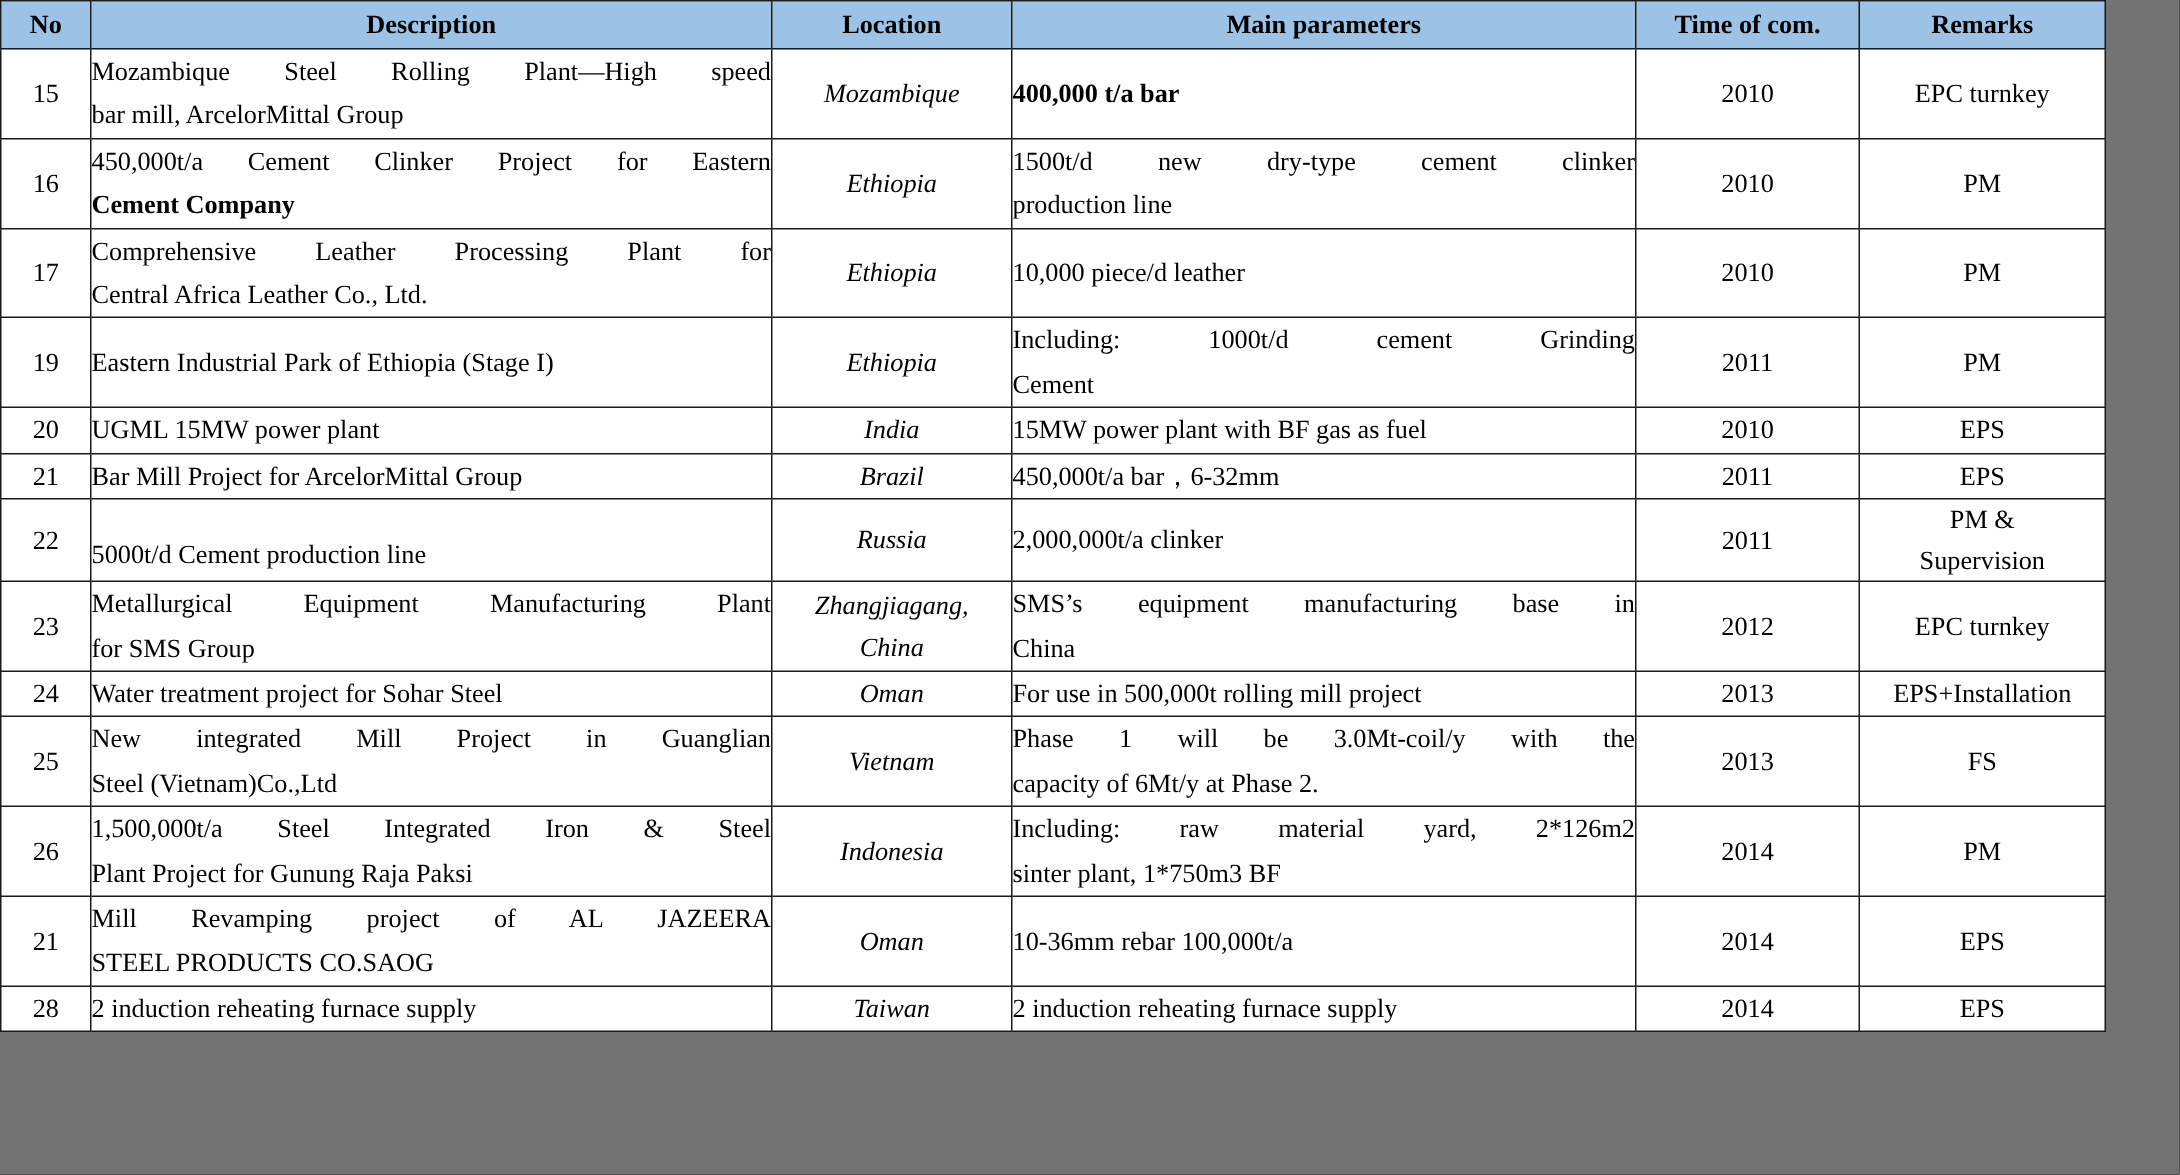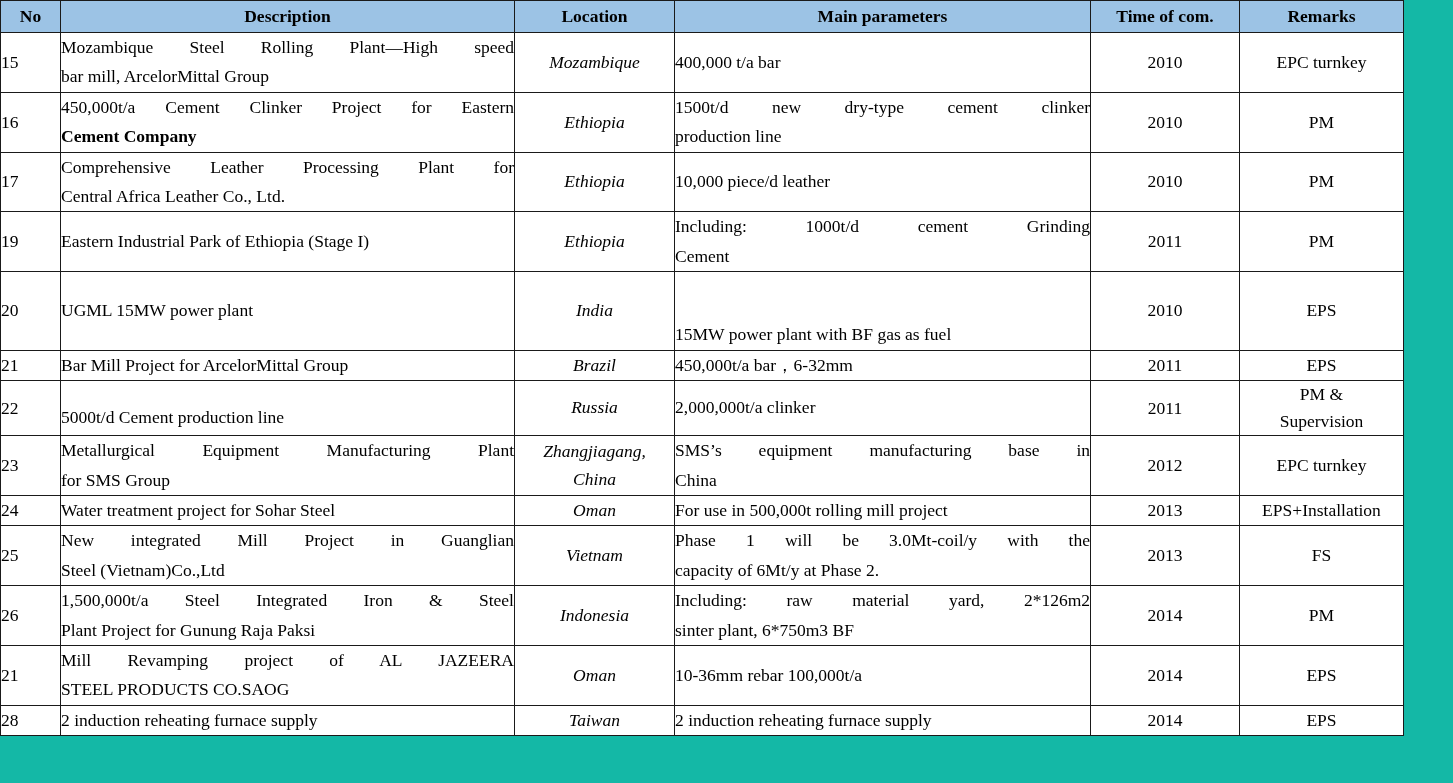--- a/index.html
+++ b/index.html
@@ -10,21 +10,21 @@
   body {
     width: 1453px;
     height: 783px;
     overflow: hidden;
     font-family: "Liberation Serif", serif;
   }
   .page {
     position: relative;
     width: 1453px;
     height: 783px;
-    background: #14b8a6;
+    background: #737373;
   }
   table.project-table {
     border-collapse: collapse;
     width: 1403px;
     table-layout: fixed;
     background: #ffffff;
     margin: 0;
   }
   table.project-table th,
   table.project-table td {
@@ -45,20 +45,21 @@
   }
   
   col.c-no   { width: 60px; }
   col.c-desc { width: 454px; }
   col.c-loc  { width: 160px; }
   col.c-main { width: 416px; }
   col.c-time { width: 149px; }
   col.c-rem  { width: 164px; }
 
   td.cell-no {
+    text-align: center;
     font-size: 17.5px;
   }
   td.cell-desc {
     text-align: justify;
     text-align-last: justify;
     padding: 3px 4px 3px 5px;
     line-height: 1.68;
     hyphens: none;
   }
   td.cell-desc.single {
@@ -116,21 +117,21 @@
         <tr>
           <td class="cell-no">15</td>
           <td class="cell-desc">
             <span class="two-line">Mozambique Steel Rolling Plant—High speed</span>
             <span class="two-line" style="text-align: left; text-align-last: left;">bar mill, ArcelorMittal Group</span>
           </td>
           <td class="cell-loc">
             <span class="two-line">Mozambique</span>
           </td>
           <td class="cell-main single">
-            <span class="two-line" style="text-align: left; text-align-last: left;">400,000 t/a bar</span>
+            <span class="two-line" style="text-align: left; text-align-last: left; font-weight: bold;">400,000 t/a bar</span>
           </td>
           <td class="cell-time">2010</td>
           <td class="cell-rem">
             <span class="two-line">EPC turnkey</span>
           </td>
         </tr>
         <tr>
           <td class="cell-no">16</td>
           <td class="cell-desc">
             <span class="two-line">450,000t/a Cement Clinker Project for Eastern</span>
@@ -184,21 +185,21 @@
         </tr>
         <tr>
           <td class="cell-no">20</td>
           <td class="cell-desc single">
             <span class="two-line" style="text-align: left; text-align-last: left;">UGML 15MW power plant</span>
           </td>
           <td class="cell-loc">
             <span class="two-line">India</span>
           </td>
           <td class="cell-main single">
-            <span class="two-line" style="text-align: left; text-align-last: left; margin-top: 48px;">15MW power plant with BF gas as fuel</span>
+            <span class="two-line" style="text-align: left; text-align-last: left;">15MW power plant with BF gas as fuel</span>
           </td>
           <td class="cell-time">2010</td>
           <td class="cell-rem">
             <span class="two-line">EPS</span>
           </td>
         </tr>
         <tr>
           <td class="cell-no">21</td>
           <td class="cell-desc single">
             <span class="two-line" style="text-align: left; text-align-last: left;">Bar Mill Project for ArcelorMittal Group</span>
@@ -288,21 +289,21 @@
           <td class="cell-no">26</td>
           <td class="cell-desc">
             <span class="two-line">1,500,000t/a  Steel  Integrated  Iron  &amp;  Steel</span>
             <span class="two-line" style="text-align: left; text-align-last: left;">Plant Project for Gunung Raja Paksi</span>
           </td>
           <td class="cell-loc">
             <span class="two-line">Indonesia</span>
           </td>
           <td class="cell-main">
             <span class="two-line">Including:  raw  material  yard,  2*126m2</span>
-            <span class="two-line" style="text-align: left; text-align-last: left;">sinter plant, 6*750m3 BF</span>
+            <span class="two-line" style="text-align: left; text-align-last: left;">sinter plant, 1*750m3 BF</span>
           </td>
           <td class="cell-time">2014</td>
           <td class="cell-rem">
             <span class="two-line">PM</span>
           </td>
         </tr>
         <tr>
           <td class="cell-no">21</td>
           <td class="cell-desc">
             <span class="two-line">Mill  Revamping  project  of  AL  JAZEERA</span>

